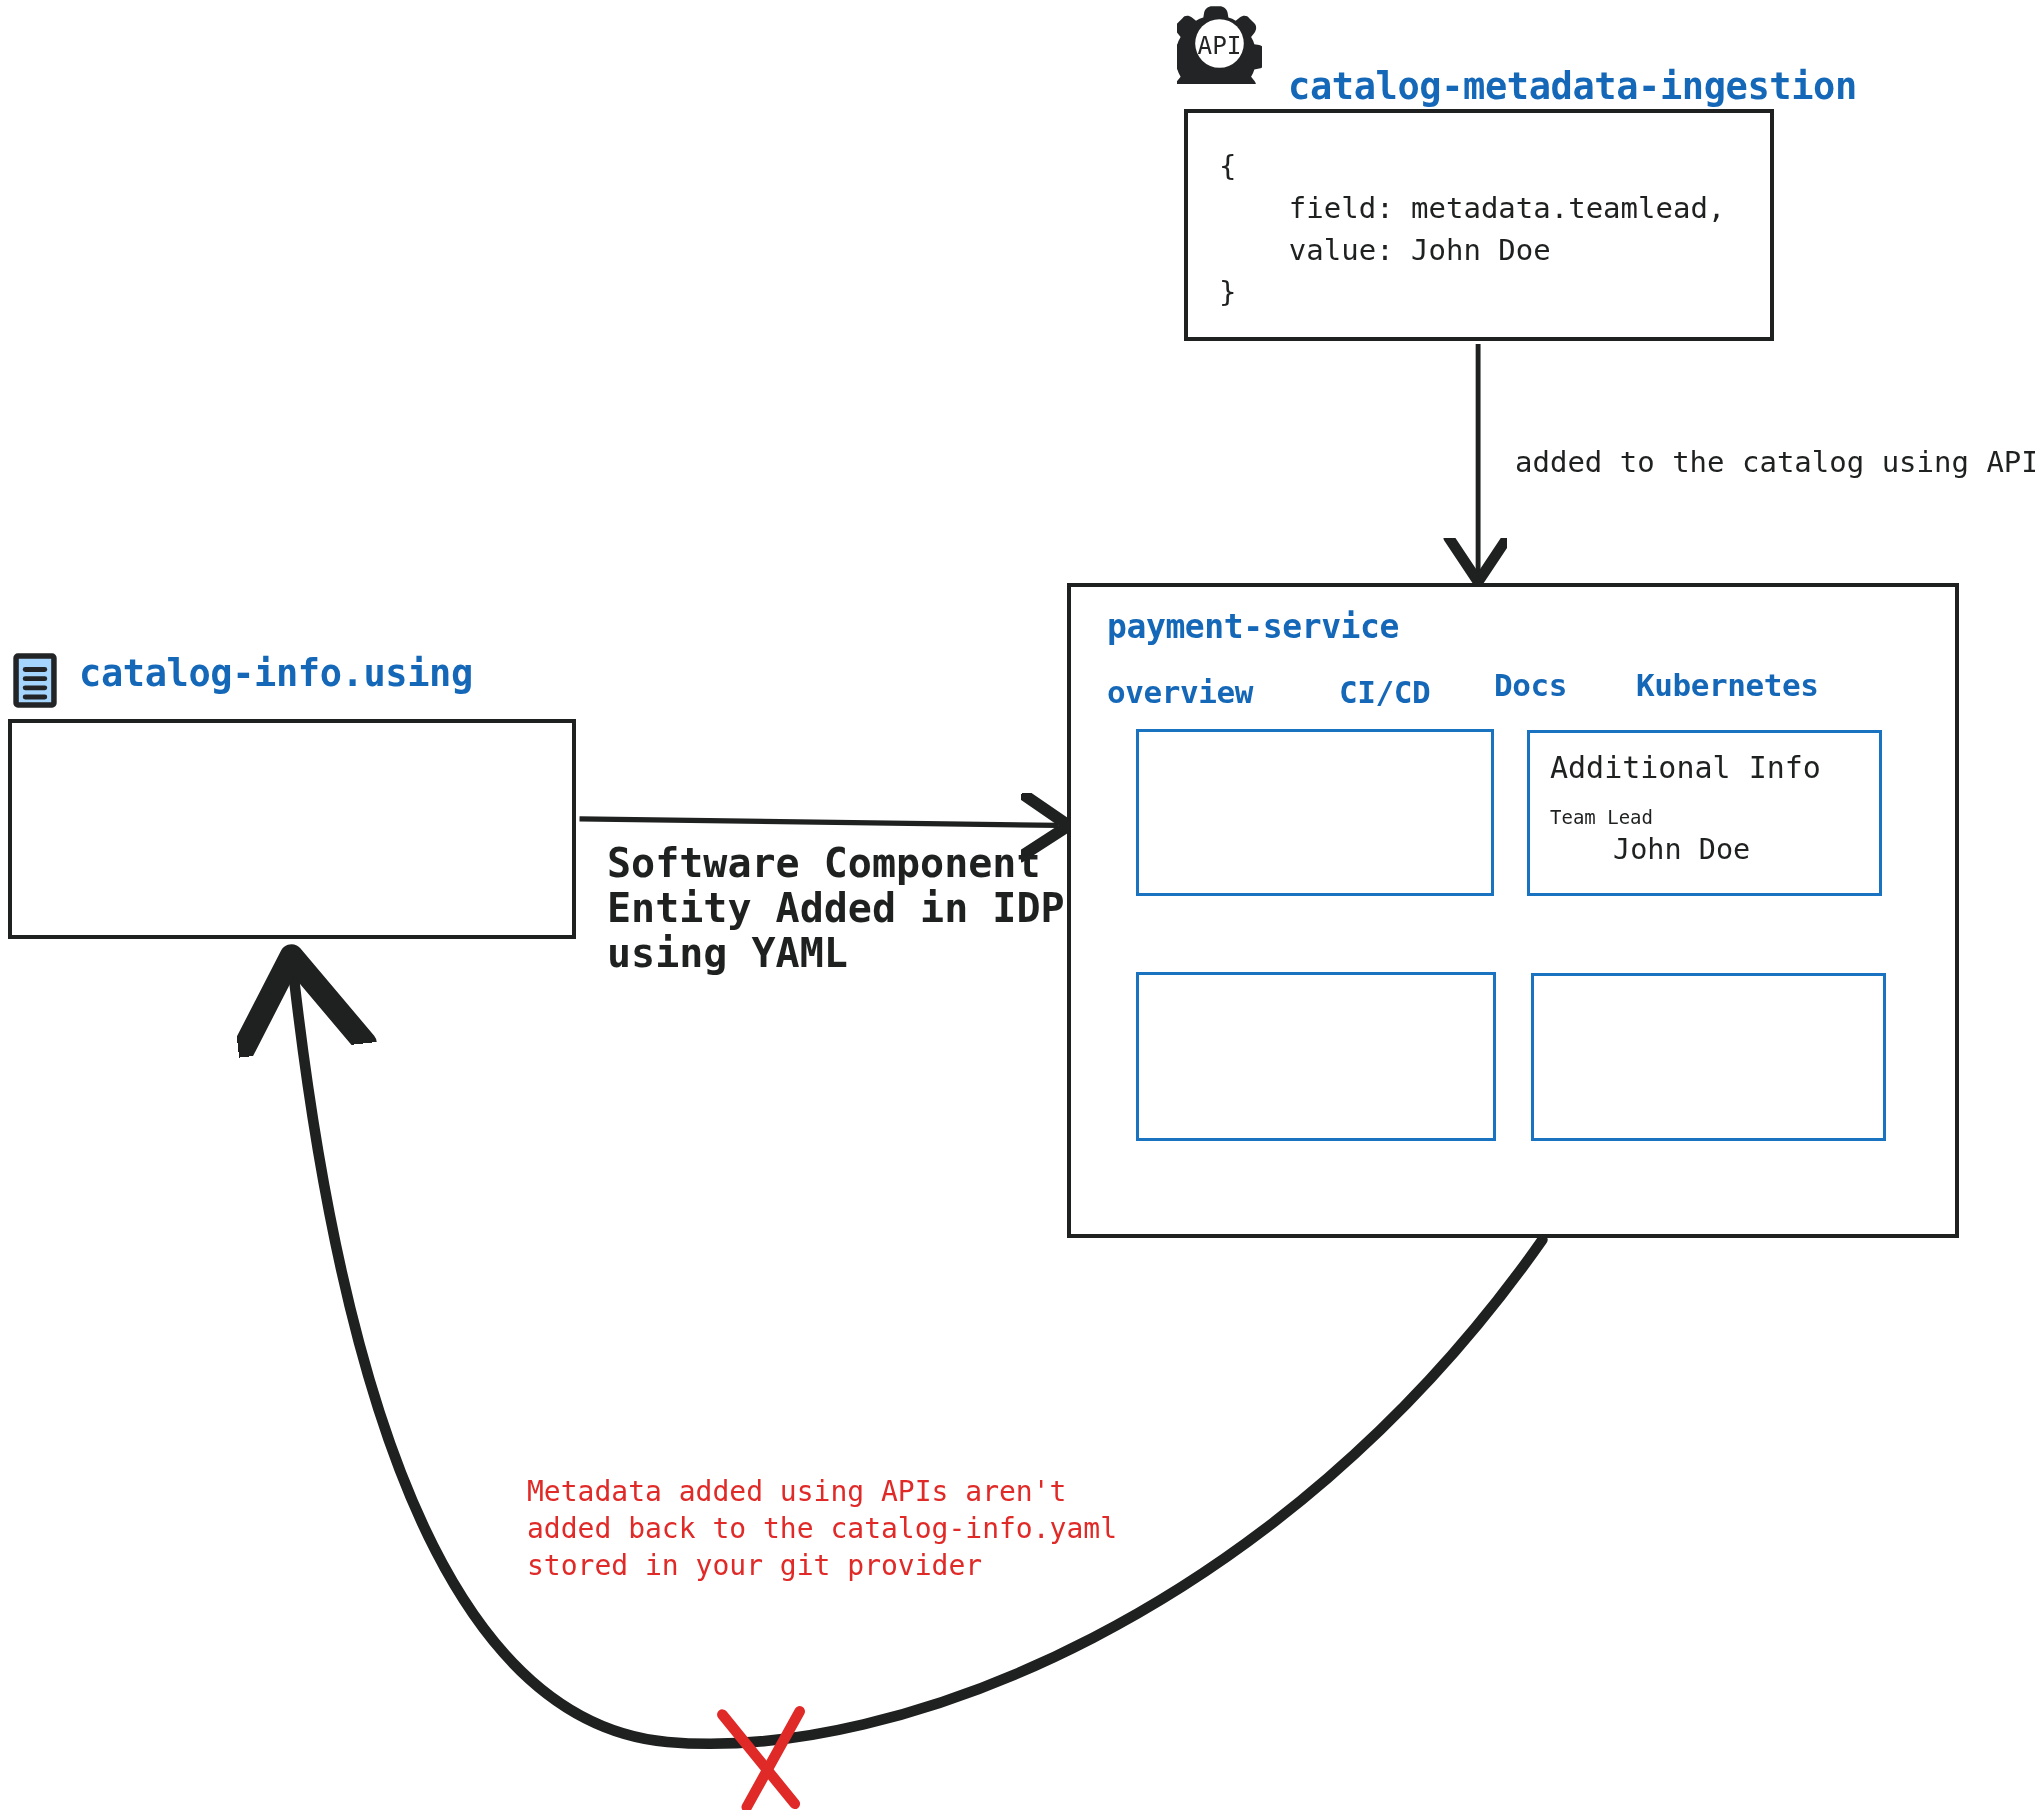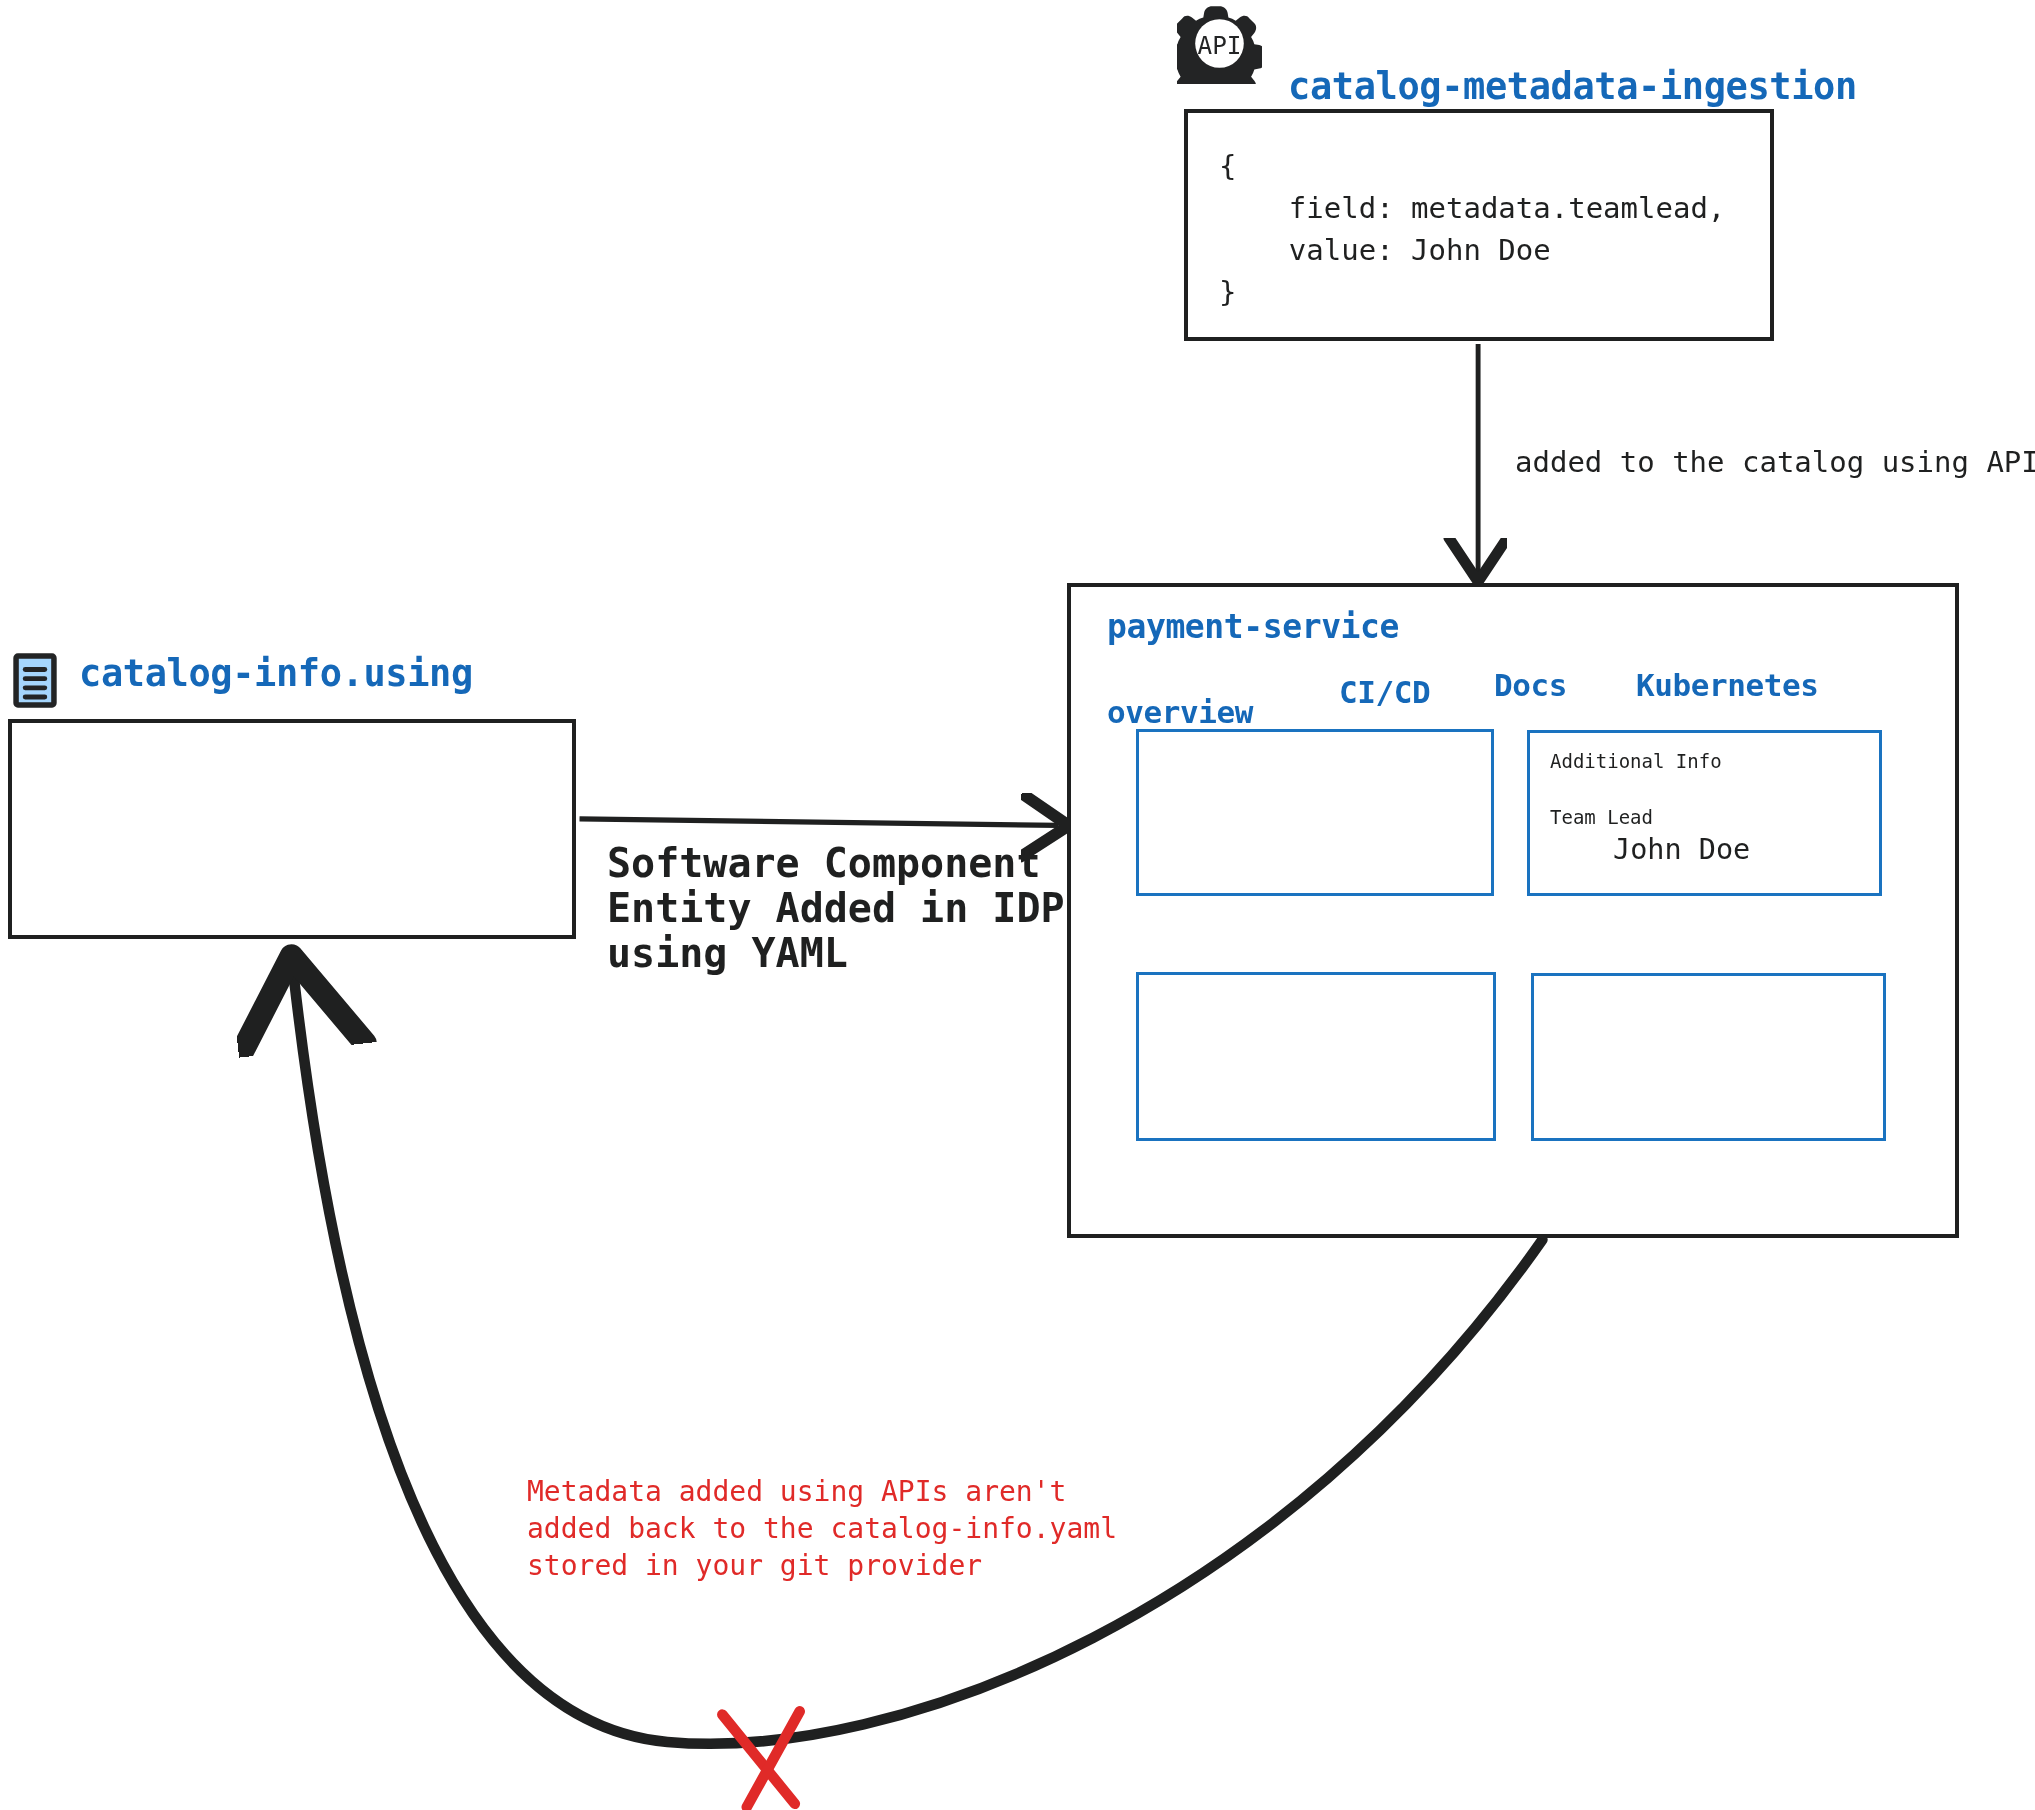--- a/index.html
+++ b/index.html
@@ -39,32 +39,32 @@
 
   
   #sc-label{left:607px;top:841px;font-size:40px;line-height:45px;font-weight:bold;}
 
   
   #ps-panel{left:1067px;top:583px;width:892px;height:655px;
             border:4.5px solid #1f2020;box-sizing:border-box;background:#fff;}
   #ps-title{left:1107px;top:607px;font-size:33px;font-weight:700;letter-spacing:-0.4px;}
   #ps-tabs{left:1107px;top:672px;width:814px;}
   .ps-tab{position:absolute;font-size:31px;font-weight:700;letter-spacing:-0.4px;}
-  #tab-overview{left:0px;top:2.4px;margin-top:20px;}
+  #tab-overview{left:0px;top:2.4px;}
   #tab-cicd{left:232px;top:2.4px;}
   #tab-docs{left:387px;top:-4.9px;}
   #tab-k8s{left:529px;top:-4.9px;}
 
   .card{position:absolute;border:3.7px solid #1a73c0;box-sizing:border-box;background:#fff;}
   #card-a{left:1136px;top:729px;width:358px;height:167px;}
   #card-b{left:1527px;top:730px;width:355px;height:166px;}
   #card-c{left:1136px;top:972px;width:360px;height:169px;}
   #card-d{left:1531px;top:973px;width:355px;height:168px;}
 
-  #ai-title{left:1550px;top:750px;font-size:19px;text-align:right;}
+  #ai-title{left:1550px;top:750px;font-size:30px;text-align:right;}
   #tl-label{left:1550px;top:806px;font-size:19px;}
   #tl-value{left:1613px;top:833px;font-size:28.5px;text-align:center;}
 
   
   #warn{left:527px;top:1473px;font-size:28px;line-height:37px;}
 </style>
 </head>
 <body>
 
 <div id="stage">

